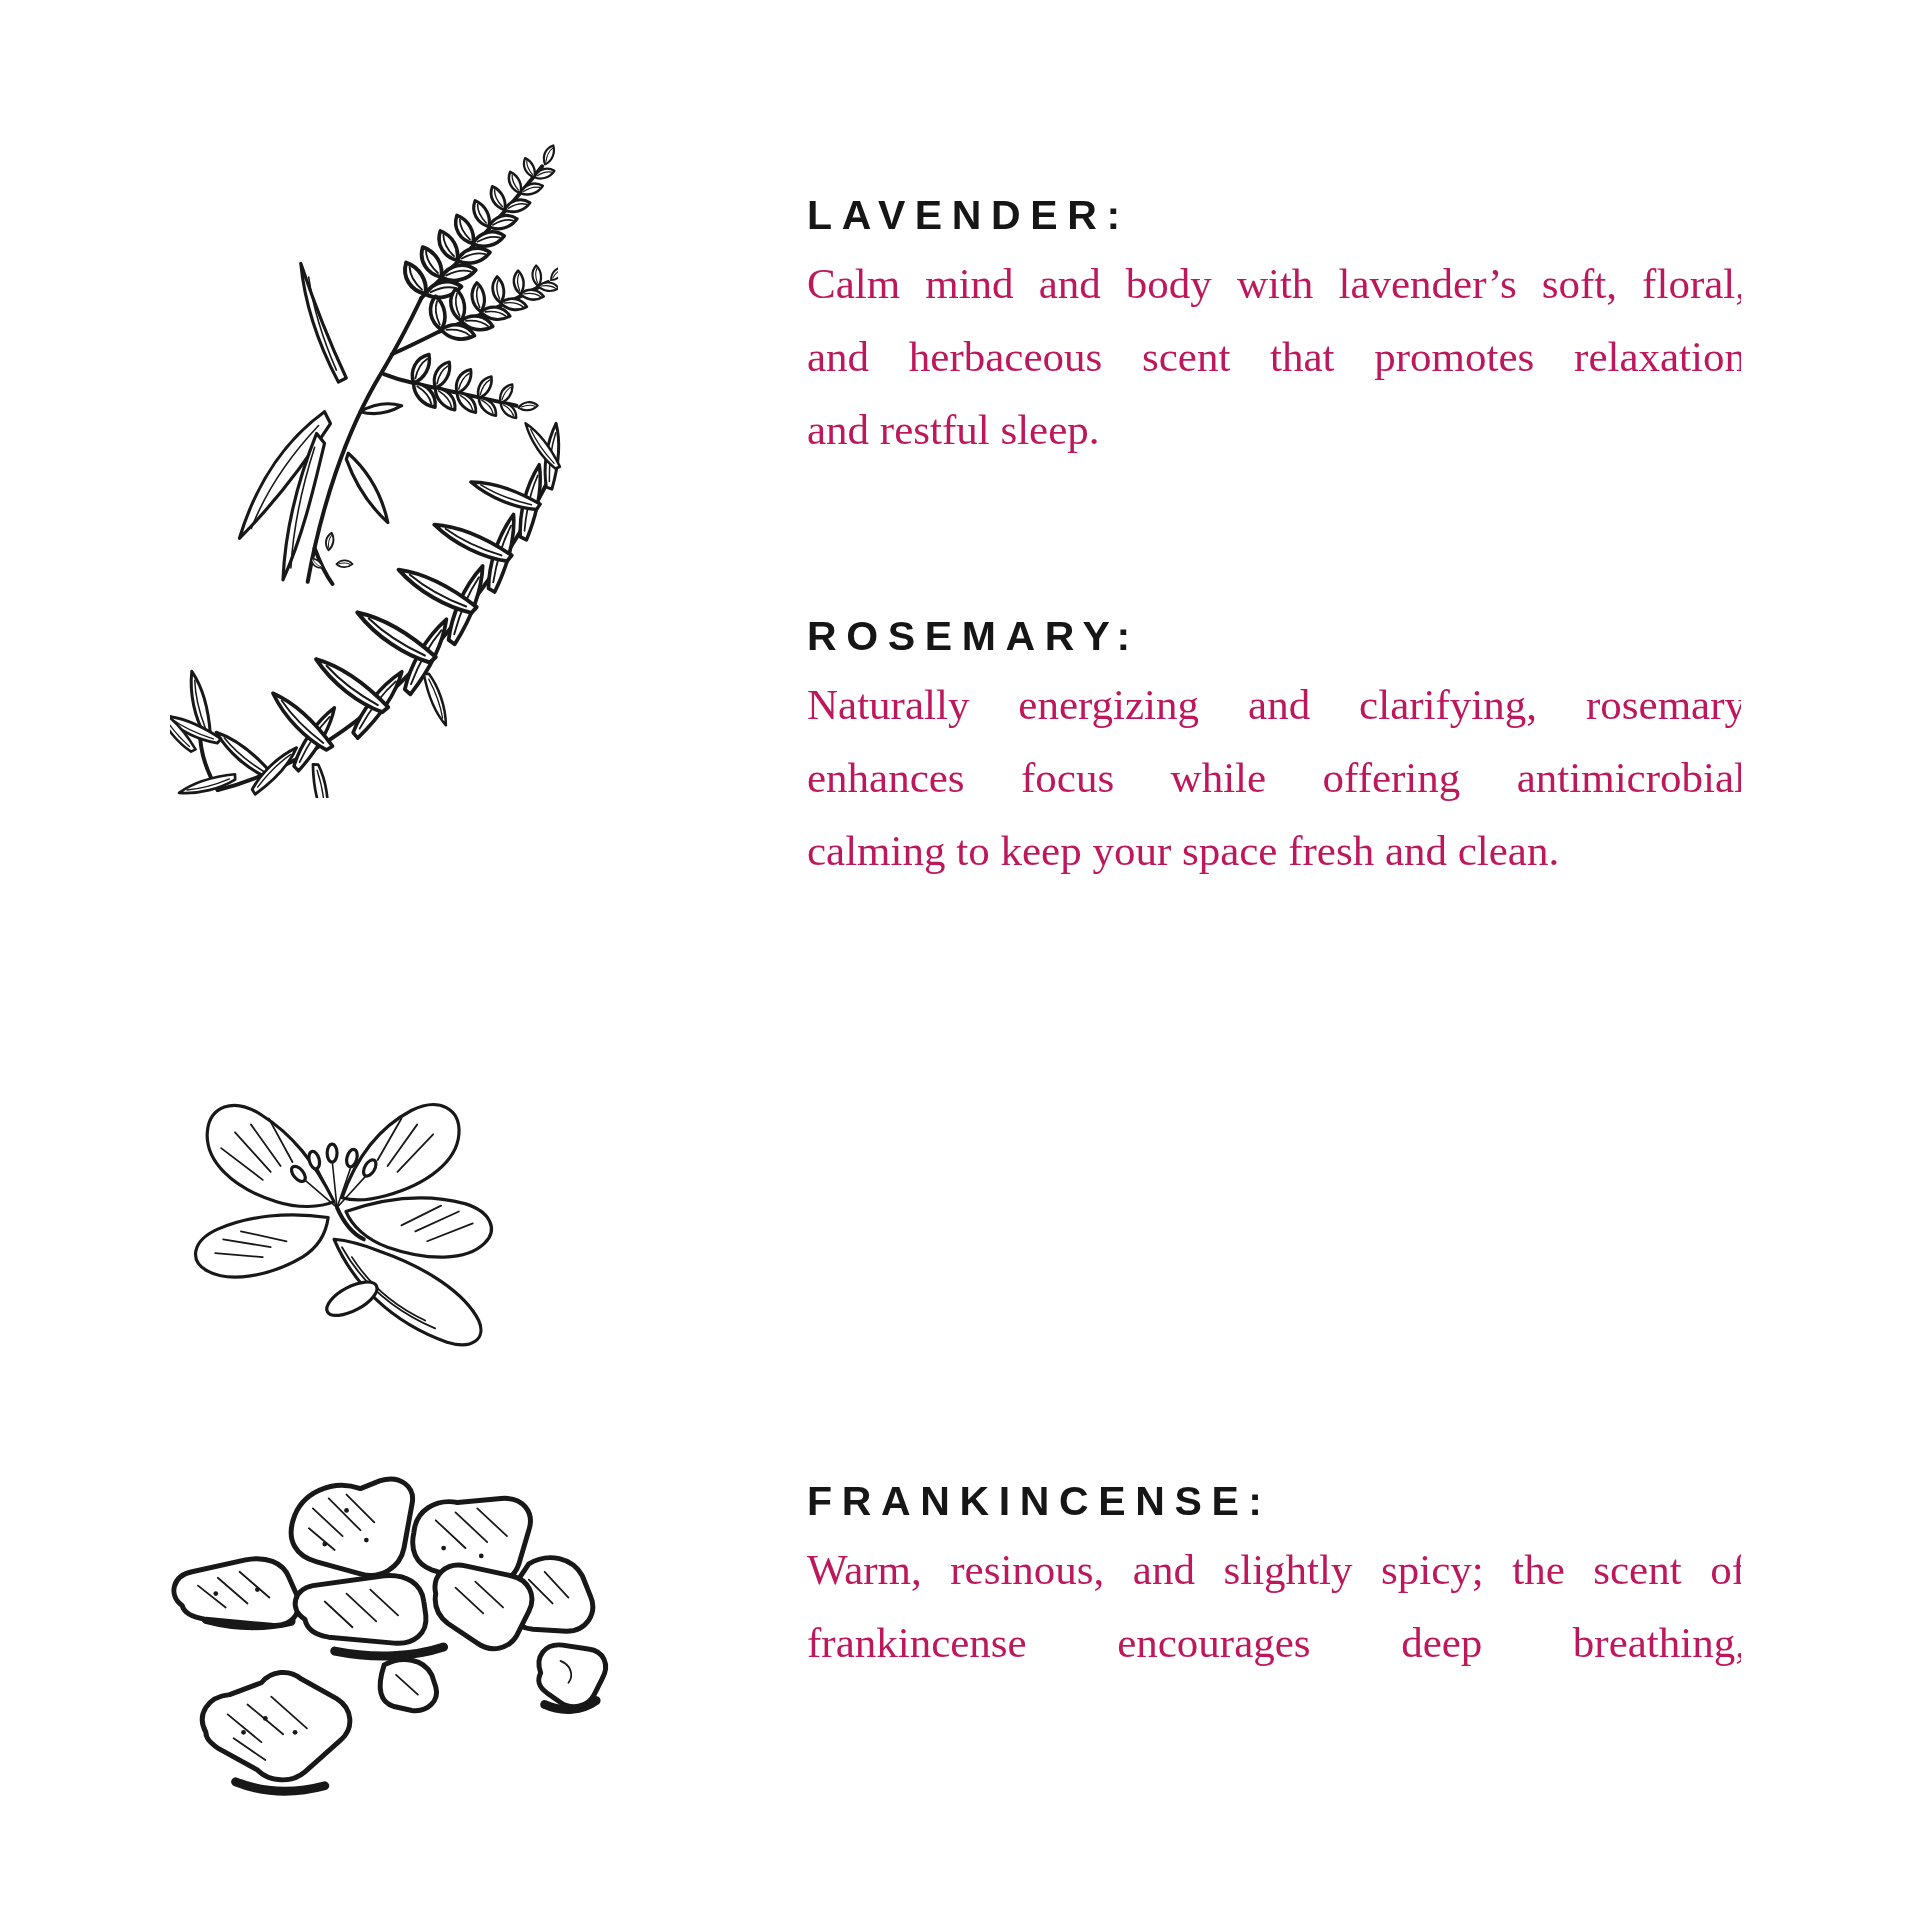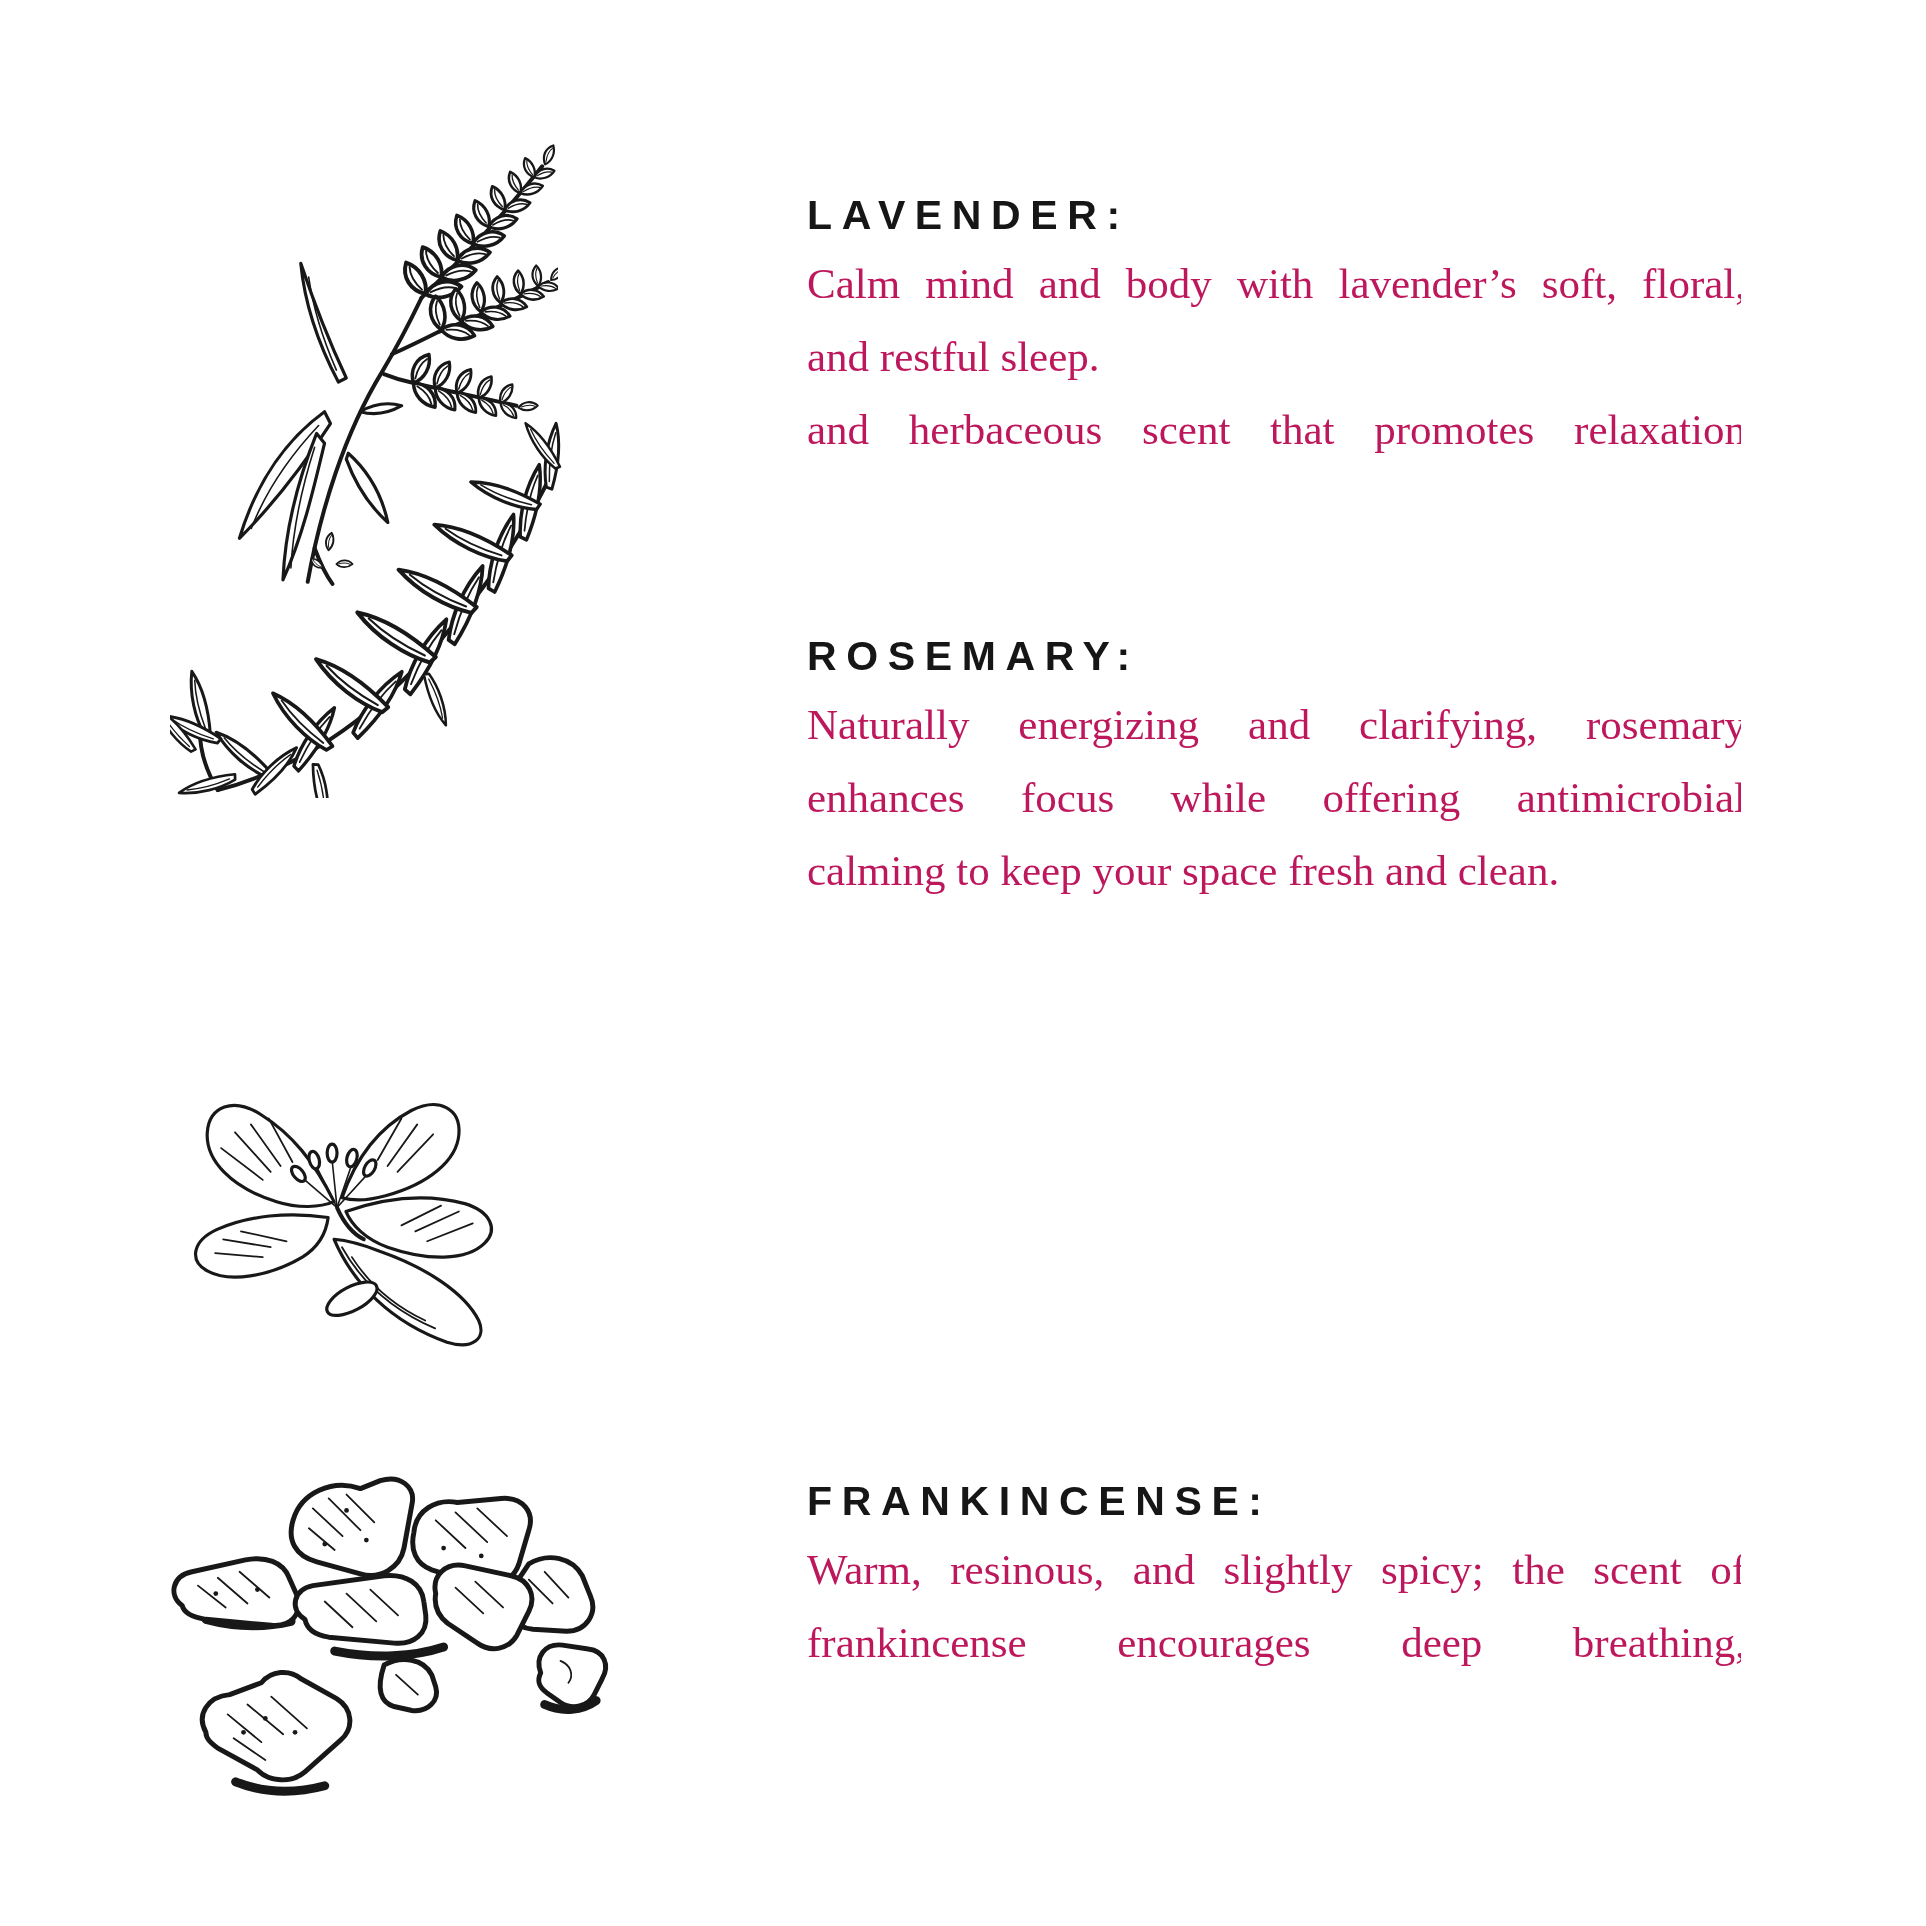--- a/index.html
+++ b/index.html
@@ -7,21 +7,21 @@
     position:relative;width:1741px;height:1927px;background:#ffffff;
     overflow:hidden;font-family:"Liberation Serif",serif;color:#1c1c1c;
   }
   .illus{position:absolute;}
   #illus-lavender{left:95px;top:85px;width:463px;height:501px;}
   #illus-rosemary{left:170px;top:402px;width:432px;height:396px;}
   #illus-geranium{left:132px;top:1049px;width:420px;height:335px;}
   #illus-frankincense{left:87px;top:1445px;width:529px;height:420px;}
   .textblock{position:absolute;left:807px;width:939px;}
   #text-lavender{top:195px;}
-  #text-rosemary{top:636px;}
+  #text-rosemary{top:616px;}
   #text-geranium{top:1069px;}
   #text-frankincense{top:1481px;}
   .heading{
     font-family:"Liberation Sans",sans-serif;font-weight:700;font-size:41px;
     letter-spacing:0.235em;color:#161616;margin:0 0 17px 0;line-height:1;
     white-space:nowrap;
   }
   .bodyline{
     font-size:43px;line-height:61px;white-space:nowrap;
     text-align:justify;text-align-last:justify;color:#be185d;margin-top:12px;
@@ -248,22 +248,22 @@
       <path class="hatch" d="M148 296 L 180 318"></path>
       <circle class="dot" cx="180" cy="276" r="2.4"></circle>
       <circle class="dot" cx="210" cy="290" r="2.4"></circle>
       <circle class="dot" cx="158" cy="290" r="2.4"></circle>
     </svg>
   </figure>
 
   <section class="textblock" id="text-lavender">
     <h2 class="heading">LAVENDER:</h2>
     <div class="bodyline">Calm mind and body with lavender’s soft, floral,</div>
+    <div class="bodyline">and herbaceous scent that promotes relaxation</div>
     <div class="bodyline last">and restful sleep.</div>
-    <div class="bodyline">and herbaceous scent that promotes relaxation</div>
   </section>
 
   <section class="textblock" id="text-rosemary">
     <h2 class="heading">ROSEMARY:</h2>
     <div class="bodyline">Naturally energizing and clarifying, rosemary</div>
     <div class="bodyline">enhances focus while offering antimicrobial</div>
     <div class="bodyline last">calming to keep your space fresh and clean.</div>
   </section>
 
 

